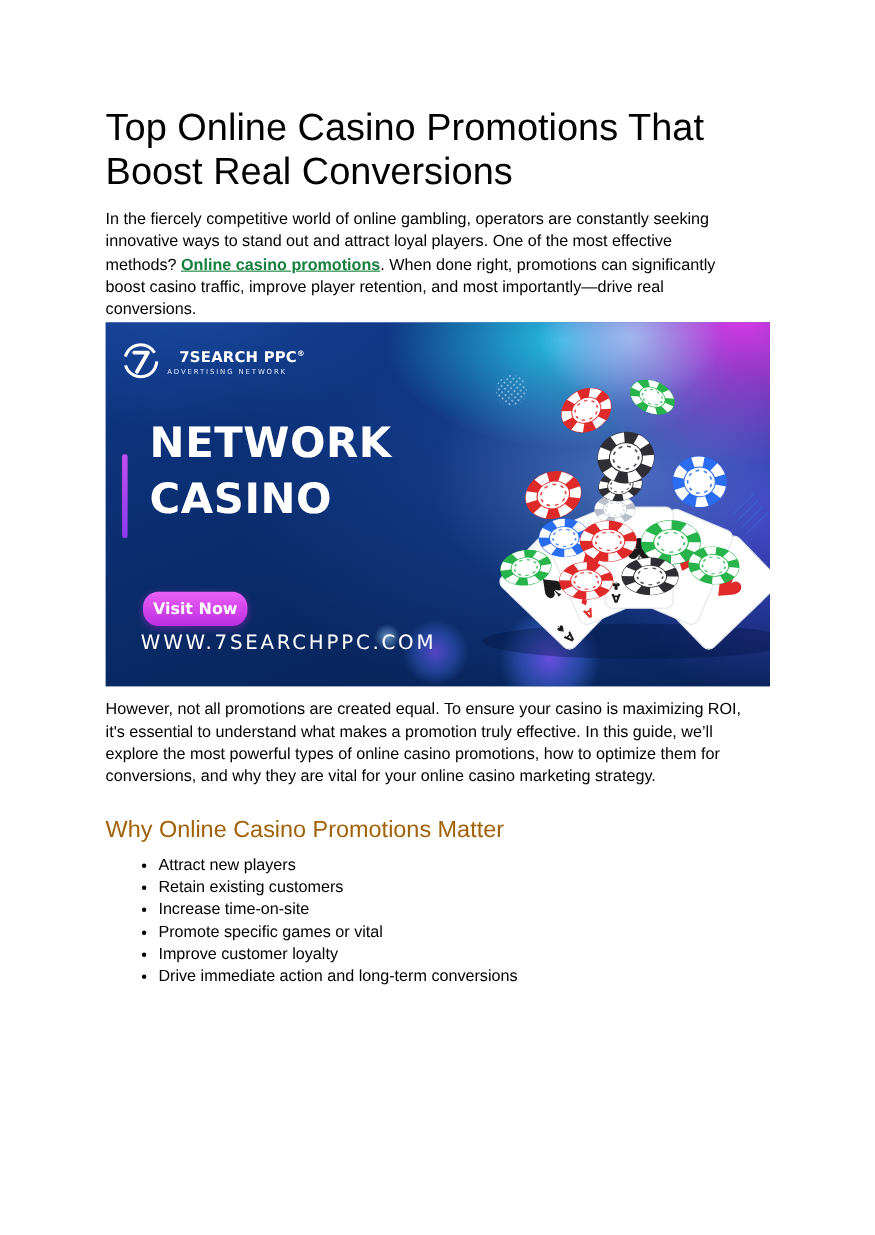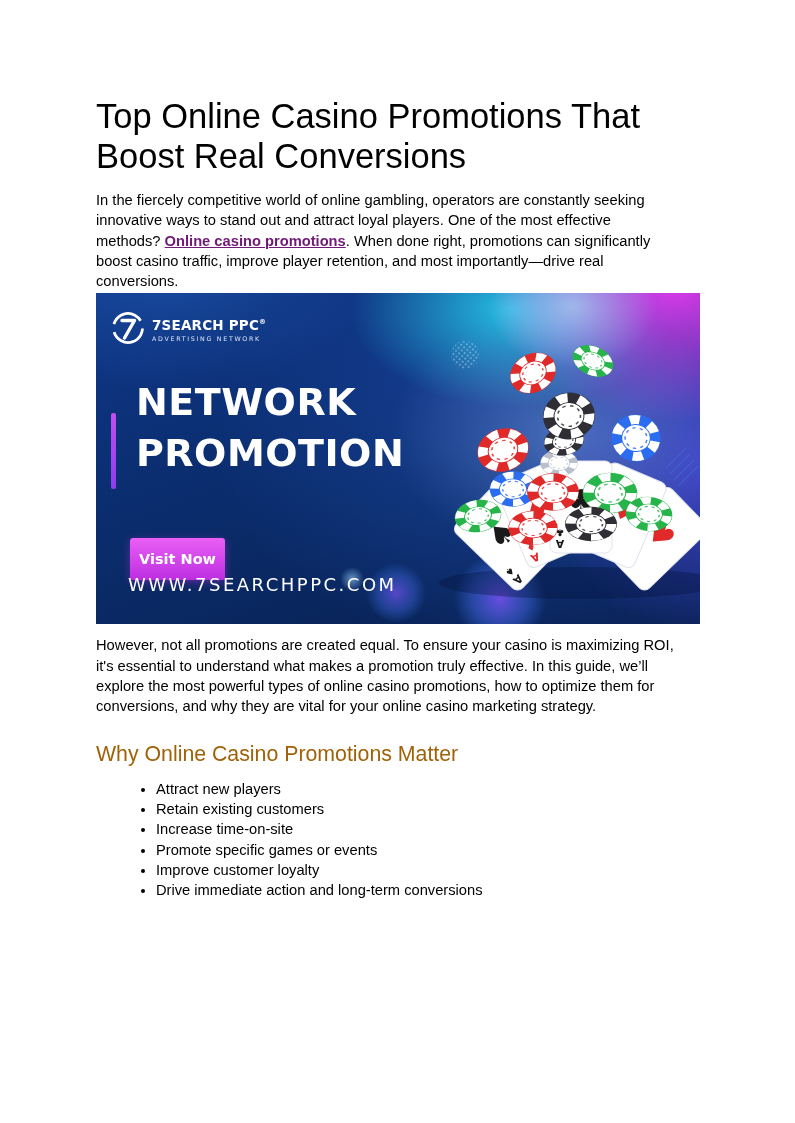--- a/index.html
+++ b/index.html
@@ -13,23 +13,23 @@
     font-size:34.5px;font-weight:400;line-height:40px;
     margin:0 0 14px 0;color:#000;
   }
   h2{
     font-size:21.3px;font-weight:400;line-height:26px;
     margin:24px 0 10px 0;color:#a16207;
   }
   p.body{
     font-size:14.7px;line-height:20.3px;margin:0;color:#000;
   }
-  a.doclink{color:#701a75;font-weight:bold;cursor:pointer;}
+  a.doclink{color:#15803d;font-weight:bold;cursor:pointer;}
   ul.benefits{
-    margin:12px;padding:0 0 0 48px;list-style-type:disc;
+    margin:0;padding:0 0 0 48px;list-style-type:disc;
   }
   ul.benefits li{font-size:14.7px;line-height:20.3px;}
 
   
   .banner{
     position:relative;width:604px;height:331px;margin:2px 0 11px 0;
     overflow:hidden;cursor:pointer;
     background:
       radial-gradient(ellipse 120px 90px at 79% 4%, rgba(200,245,255,0.55), rgba(200,245,255,0) 70%),
       radial-gradient(ellipse 300px 220px at 96% -2%, rgba(232,58,242,0.95), rgba(232,58,242,0) 62%),
@@ -37,40 +37,40 @@
       radial-gradient(ellipse 280px 260px at 104% 52%, rgba(82,72,230,0.75), rgba(82,72,230,0) 68%),
       radial-gradient(ellipse 480px 320px at 76% 42%, rgba(40,92,205,0.45), rgba(40,92,205,0) 72%),
       radial-gradient(ellipse 300px 180px at 12% -8%, rgba(48,110,205,0.35), rgba(48,110,205,0) 70%),
       linear-gradient(160deg,#0e3788 0%,#0a2a66 55%,#081f50 100%);
   }
   .banner .art{position:absolute;left:0;top:0;width:604px;height:331px;pointer-events:none;}
   .brand{position:absolute;left:14px;top:17px;display:flex;align-items:center;gap:6px;}
   .brand-icon{width:36px;height:36px;}
   .brand-name{
     font-family:"DejaVu Sans",sans-serif;font-weight:700;font-size:13.5px;
-    color:#ffffff;letter-spacing:0.2px;line-height:15px;
+    color:#ffffff;letter-spacing:0.2px;line-height:15px;margin-left:11px;
   }
   .brand-name sup{font-size:7px;}
   .brand-tagline{
     font-family:"DejaVu Sans",sans-serif;font-size:6.3px;color:#dfe8fa;
     letter-spacing:1.7px;margin-top:2px;
   }
   .accent-bar{
     position:absolute;left:15px;top:120px;width:4.5px;height:76px;
     background:linear-gradient(180deg,#c44df0,#8d3cf0);border-radius:2px;
   }
   .headline{
     position:absolute;left:40px;top:84px;
     font-family:"DejaVu Sans",sans-serif;font-weight:700;font-size:38px;
     line-height:51px;color:#ffffff;letter-spacing:0.5px;
   }
   .cta{
-    position:absolute;left:34px;top:245px;width:95px;height:42px;
+    position:absolute;left:34px;top:245px;width:95px;height:31px;
     background:linear-gradient(180deg,#ea5ff5,#bd2ee1);
-    border-radius:3px;color:#ffffff;
+    border-radius:14px;color:#ffffff;
     font-family:"DejaVu Sans",sans-serif;font-weight:700;font-size:14.5px;
     display:flex;align-items:center;justify-content:center;cursor:pointer;
     box-shadow:0 2px 8px rgba(190,46,225,0.45);
   }
   .site{
     position:absolute;left:32px;top:281px;
     font-family:"DejaVu Sans",sans-serif;font-weight:400;font-size:18px;
     letter-spacing:2.5px;color:#ffffff;
   }
 </style>
@@ -205,36 +205,36 @@
       <div class="brand-text">
         <div class="brand-name"><span>7SEARCH PPC</span><sup>®</sup></div>
         <div class="brand-tagline">ADVERTISING NETWORK</div>
       </div>
     </div>
 
     <div class="accent-bar"></div>
 
     <div class="headline">
       <div>NETWORK</div>
-      <div>PROMOTION</div>
+      <div>CASINO</div>
     </div>
 
     <div class="cta">Visit Now</div>
 
     <div class="site">WWW.7SEARCHPPC.COM</div>
   </div>
 
   <p class="body">However, not all promotions are created equal. To ensure your casino is maximizing ROI, it's essential to understand what makes a promotion truly effective. In this guide, we’ll explore the most powerful types of online casino promotions, how to optimize them for conversions, and why they are vital for your online casino marketing strategy.</p>
 
   <h2>Why Online Casino Promotions Matter</h2>
 
 
   <ul class="benefits">
     <li>Attract new players</li>
     <li>Retain existing customers</li>
     <li>Increase time-on-site</li>
-    <li>Promote specific games or events</li>
+    <li>Promote specific games or vital</li>
     <li>Improve customer loyalty</li>
     <li>Drive immediate action and long-term conversions</li>
   </ul>
 
 
 </div>
 
 </body></html>

